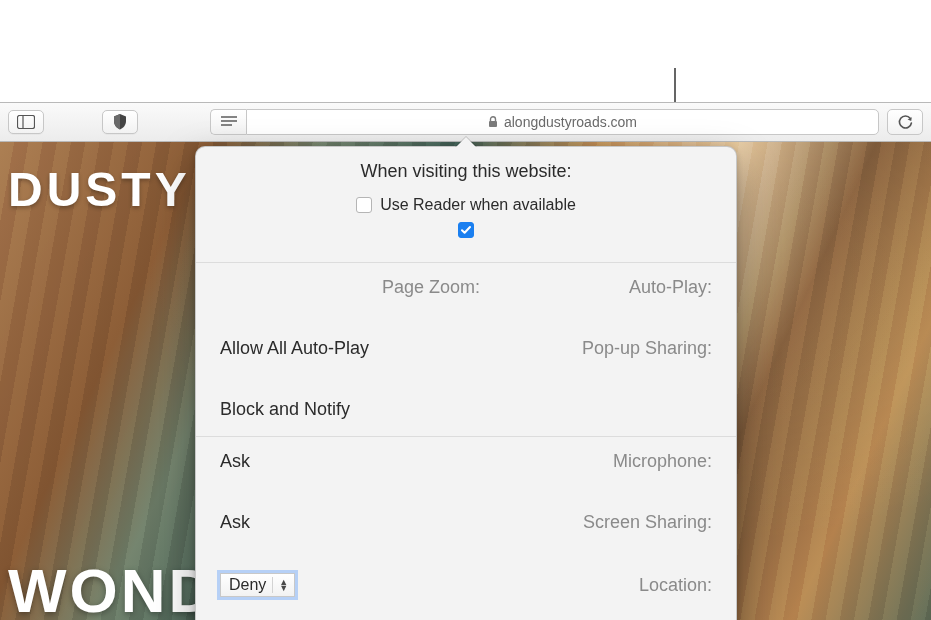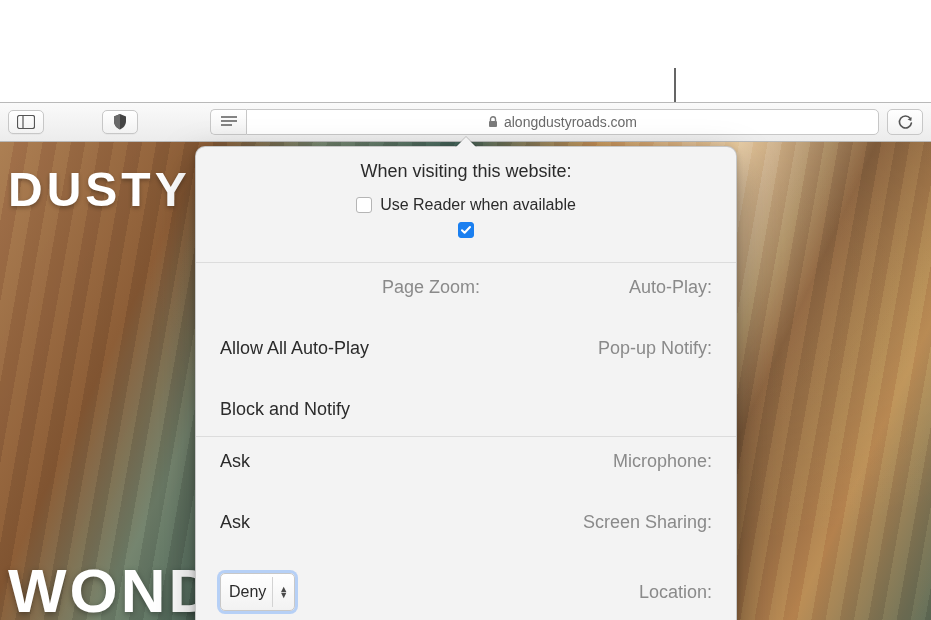--- a/index.html
+++ b/index.html
@@ -199,24 +199,24 @@
     row-gap: 10px;
     align-items: center;
     font-size: 18px;
     gap: 40px;
   }
   .kv .k { text-align: right; color: #8a8a8a; }
   .kv .v { color: #2b2b2b; }
   .select {
     display: inline-flex;
     align-items: center;
-    height: 38px;
+    height: 24px;
     padding: 0 6px 0 8px;
     border: 1px solid #c8c8c8;
-    border-radius: 5px;
+    border-radius: 0;
     background: linear-gradient(#ffffff,#f2f2f2);
     box-shadow: 0 0 0 3px rgba(0,102,255,0.25);
     font-size: 16px;
     color: #2b2b2b;
     gap: 6px;
   }
   .select .sep {
     width:1px; align-self: stretch; background:#d3d3d3; margin:3px 0;
   }
   .select .arrows { line-height: 6px; font-size: 9px; color:#4a4a4a; display:flex; flex-direction:column; }
@@ -295,21 +295,21 @@
       </label>
     </div>
 
     <div class="popover-section">
       <div class="kv">
         <div class="k">Page Zoom:</div>
 
         <div class="k">Auto-Play:</div>
         <div class="v"><span>Allow All Auto-Play</span></div>
 
-        <div class="k">Pop-up Notify:</div>
+        <div class="k">Pop-up Sharing:</div>
         <div class="v"><span>Block and Notify</span></div>
       </div>
     </div>
 
     <div class="popover-section">
       <div class="kv">
         <div class="v"><span>Ask</span></div>
 
         <div class="k">Microphone:</div>
         <div class="v"><span>Ask</span></div>

